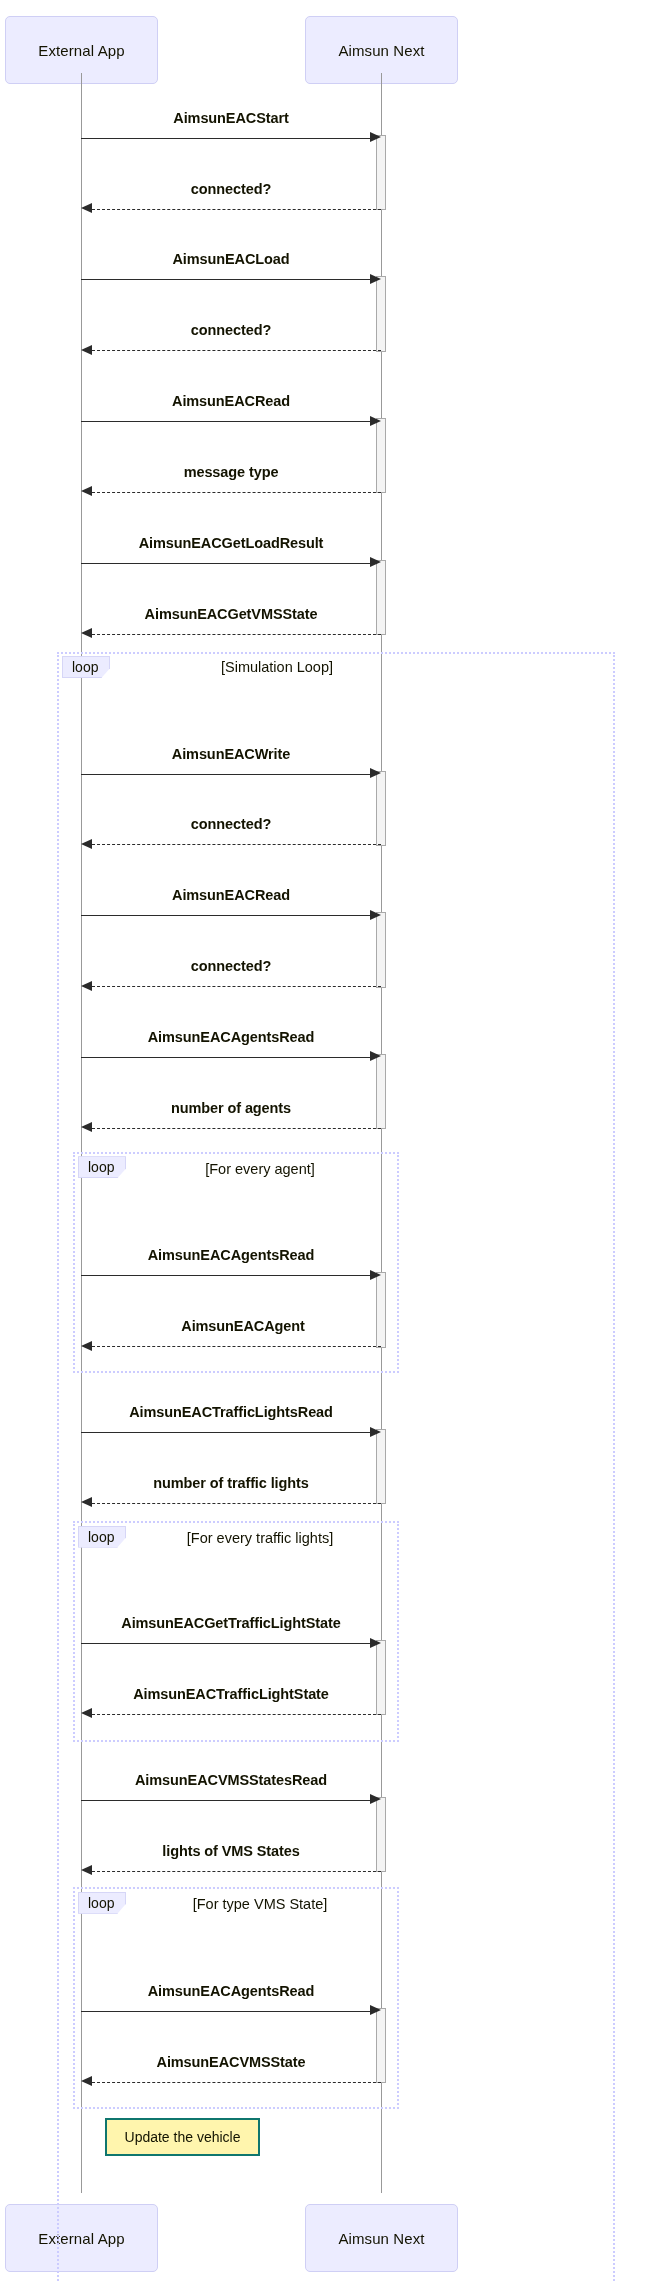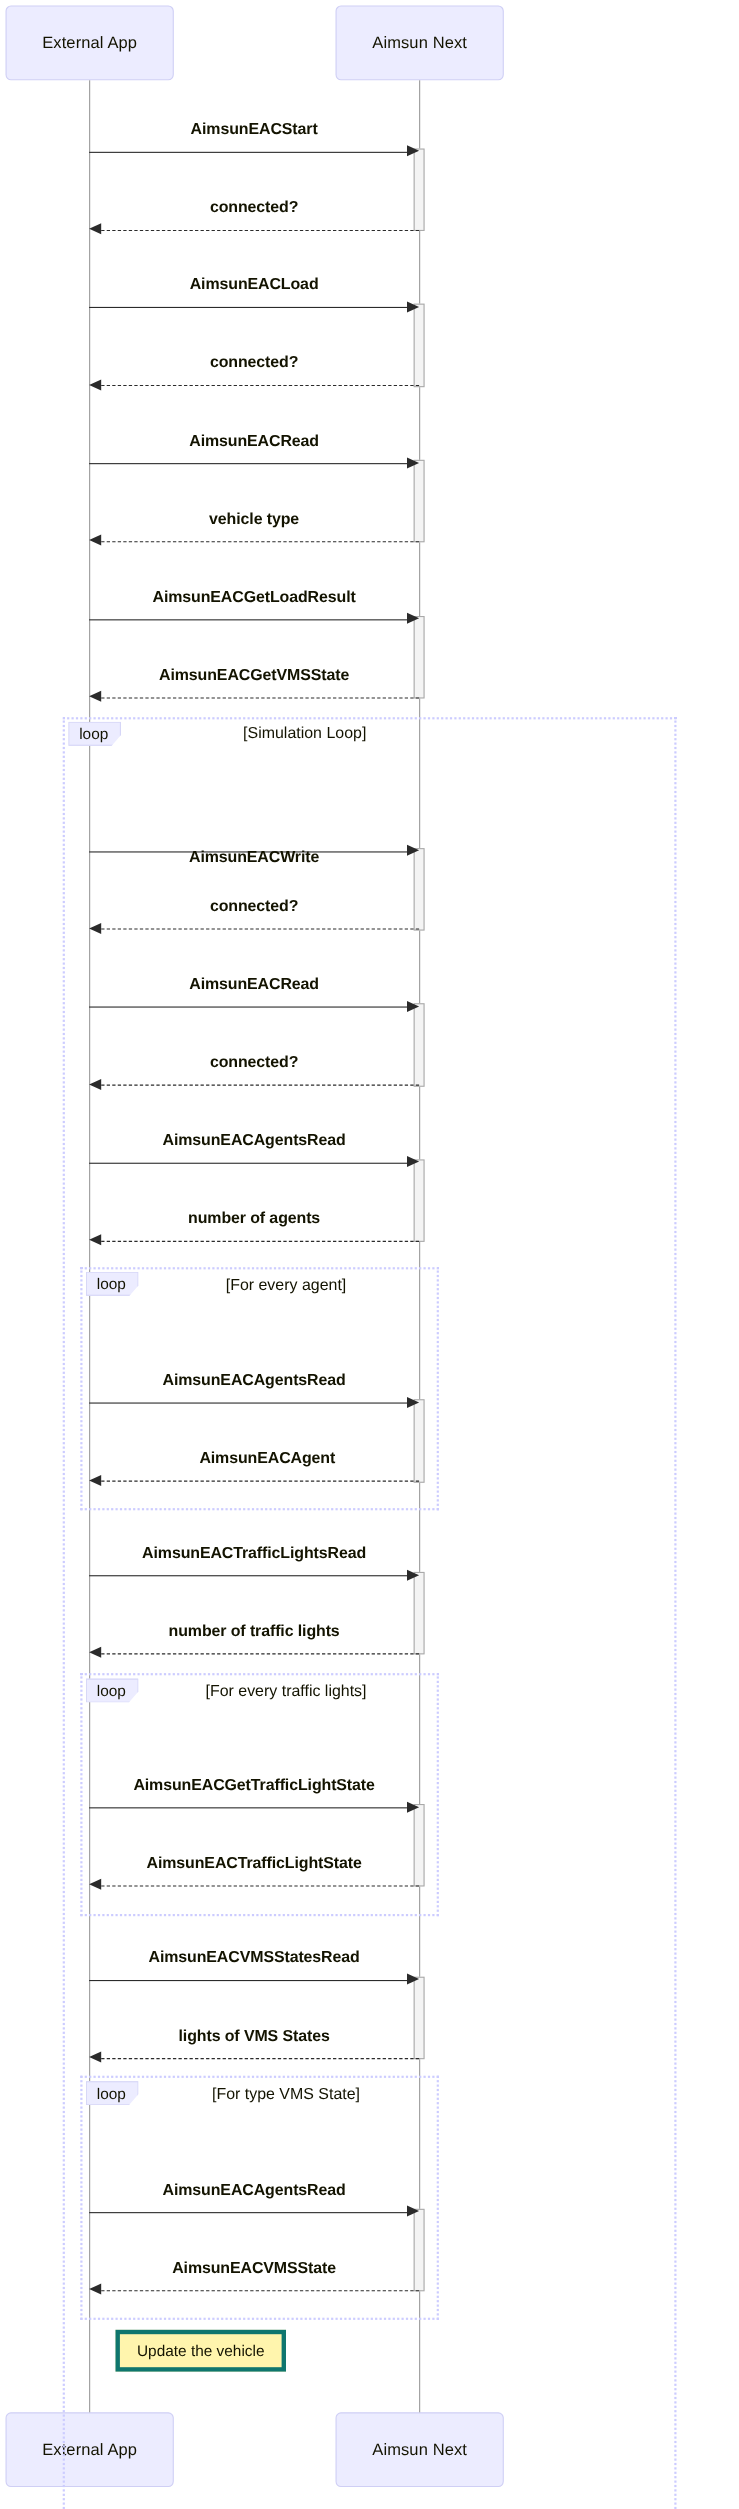--- a/index.html
+++ b/index.html
@@ -21,20 +21,21 @@
     box-sizing:border-box;
     background:#ECECFF;
     border:1px solid #CFCFF5;
     border-radius:5px;
     display:flex;
     align-items:center;
     justify-content:center;
     font-size:15px;
     color:#131300;
     letter-spacing:.1px;
+    margin-top:11px;
   }
 
   
   .lifeline{
     position:absolute;
     width:1px;
     background:#999999;
   }
 
   
@@ -108,21 +109,21 @@
     color:#131300;
     white-space:nowrap;
     transform:translateX(-50%);
   }
 
   
   .note{
     position:absolute;
     box-sizing:border-box;
     background:#FFF5AD;
-    border:4px solid #0f766e;
+    border:2px solid #0f766e;
     display:flex;
     align-items:center;
     justify-content:center;
     font-size:14px;
     color:#131300;
     white-space:nowrap;
   }
 </style>
 </head>
 <body>
@@ -209,39 +210,39 @@
 
   <div class="msg right" style="left: 81px; top: 421.06px; width: 300px;">
     <div class="line" style="width:289px;"></div>
     <div class="head" style="left:289px;"></div>
     <div class="label" style="left:150px;top:-28px;">AimsunEACRead</div>
   </div>
 
   <div class="msg left dashed" style="left: 81px; top: 491.877px; width: 300px;">
     <div class="line" style="left:11px;width:289px;"></div>
     <div class="head" style="left:0px;"></div>
-    <div class="label" style="left:150px;top:-28px;">vehicle type</div>
+    <div class="label" style="left:150px;top:-28px;">message type</div>
   </div>
 
   <div class="msg right" style="left: 81px; top: 562.694px; width: 300px;">
     <div class="line" style="width:289px;"></div>
     <div class="head" style="left:289px;"></div>
     <div class="label" style="left:150px;top:-28px;">AimsunEACGetLoadResult</div>
   </div>
 
   <div class="msg left dashed" style="left: 81px; top: 633.512px; width: 300px;">
     <div class="line" style="left:11px;width:289px;"></div>
     <div class="head" style="left:0px;"></div>
     <div class="label" style="left:150px;top:-28px;">AimsunEACGetVMSState</div>
   </div>
 
   <div class="msg right" style="left: 81px; top: 773.64px; width: 300px;">
     <div class="line" style="width:289px;"></div>
     <div class="head" style="left:289px;"></div>
-    <div class="label" style="left:150px;top:-28px;margin-top:26px;">AimsunEACWrite</div>
+    <div class="label" style="left:150px;top:-28px;">AimsunEACWrite</div>
   </div>
 
   <div class="msg left dashed" style="left: 81px; top: 844.457px; width: 300px;">
     <div class="line" style="left:11px;width:289px;"></div>
     <div class="head" style="left:0px;"></div>
     <div class="label" style="left:150px;top:-28px;">connected?</div>
   </div>
 
   <div class="msg right" style="left: 81px; top: 915.274px; width: 300px;">
     <div class="line" style="width:289px;"></div>

